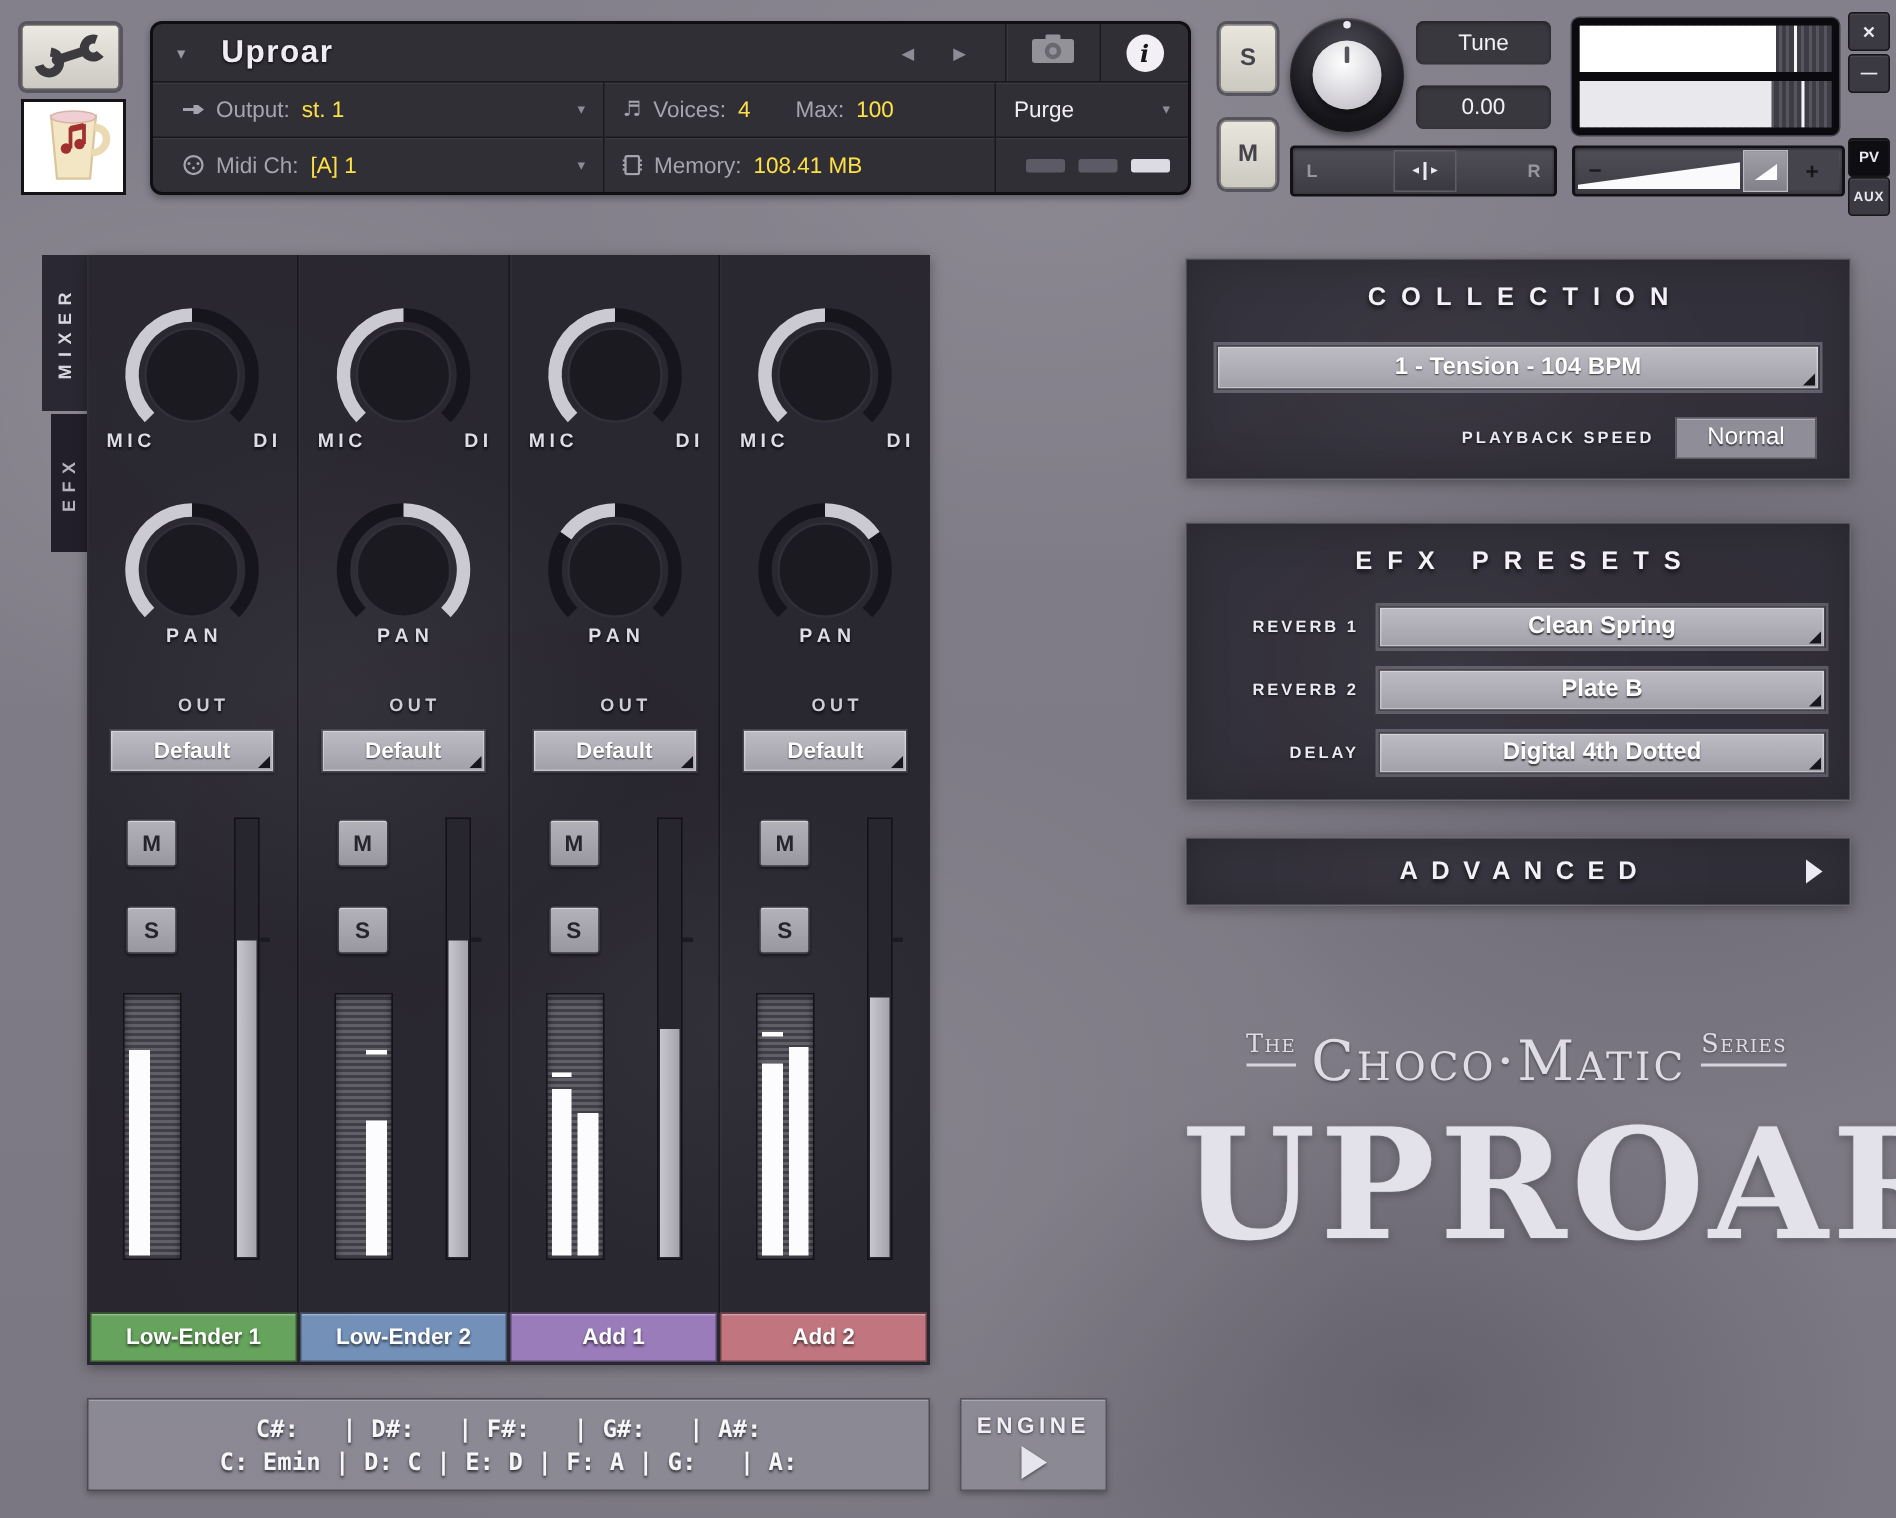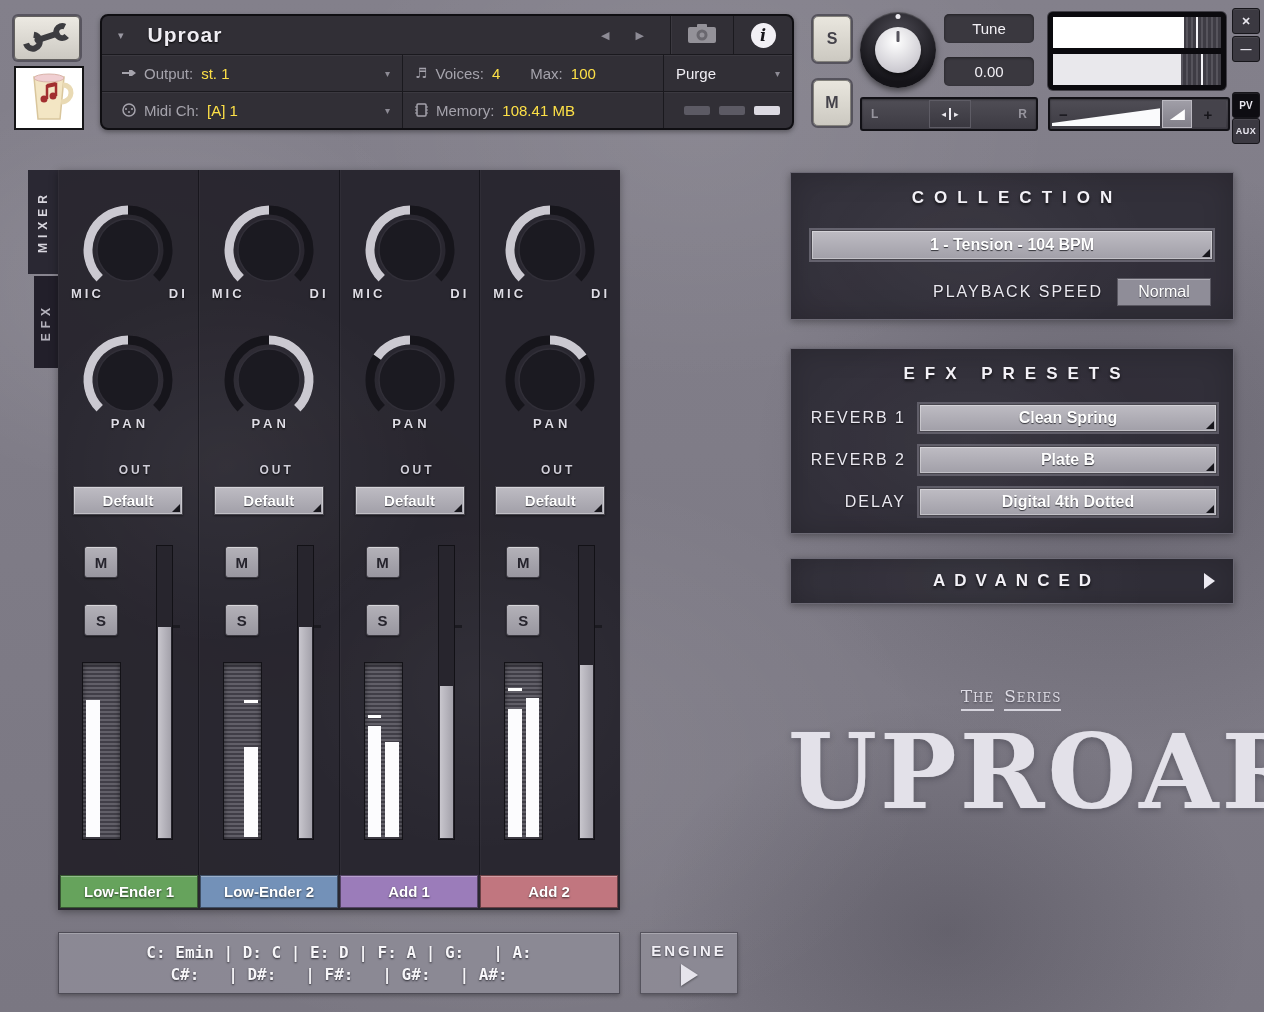--- a/index.html
+++ b/index.html
@@ -182,21 +182,21 @@
     border:1px solid rgba(178,176,188,.45);box-shadow:0 2px 8px rgba(0,0,0,.35), inset 0 0 30px rgba(0,0,0,.2);}
   #collection-panel{left:790px;top:172px;width:442px;height:146px;}
   #efx-panel{left:790px;top:348px;width:442px;height:184px;}
   #advanced-bar{left:790px;top:558px;width:442px;height:44px;display:flex;align-items:center;justify-content:center;}
   .panel-title{margin-top:15px;text-align:center;font-weight:bold;font-size:17px;letter-spacing:10px;
     padding-left:10px;color:#f3f1f7;text-shadow:0 2px 3px rgba(0,0,0,.7);}
   #collection-dd{position:absolute;left:20px;top:57px;width:402px;height:30px;font-size:16px;
     box-shadow:0 0 0 2px rgba(160,158,170,.45), inset 0 0 0 1px rgba(255,255,255,.35);}
   .playback-row{position:absolute;left:0;right:22px;top:104px;height:30px;display:flex;
     justify-content:flex-end;align-items:center;gap:14px;}
-  .small-caps-label{font-weight:normal;font-size:16px;letter-spacing:2px;color:#eae8f0;text-shadow:0 1px 2px rgba(0,0,0,.7);}
+  .small-caps-label{font-weight:bold;font-size:11px;letter-spacing:2px;color:#eae8f0;text-shadow:0 1px 2px rgba(0,0,0,.7);}
   #playback-btn{width:94px;height:28px;background:#8f8d98;border:1px solid #5a5862;color:#fff;
     font-size:16px;text-shadow:0 1px 1px rgba(45,45,52,.9);box-shadow:inset 0 1px 0 rgba(255,255,255,.25);}
   .efx-row{position:absolute;left:0;right:16px;height:28px;display:flex;align-items:center;
     justify-content:flex-end;gap:13px;}
   .efx-row .dd{width:298px;height:28px;font-size:16px;
     box-shadow:0 0 0 2px rgba(160,158,170,.4), inset 0 0 0 1px rgba(255,255,255,.35);}
   #efx-row-0{top:55px;} #efx-row-1{top:97px;} #efx-row-2{top:139px;}
   .adv-label{font-weight:bold;font-size:17px;letter-spacing:9px;padding-left:9px;color:#f3f1f7;
     text-shadow:0 2px 3px rgba(0,0,0,.7);}
   .adv-arrow{position:absolute;right:18px;width:0;height:0;border-left:11px solid #eceaf2;
@@ -520,22 +520,22 @@
 
   <div class="ch-tab" style="background: rgb(115, 145, 184);">Low-Ender 2</div>
 
   <div class="ch-tab" style="background: rgb(155, 124, 186);">Add 1</div>
 
   <div class="ch-tab" style="background: rgb(193, 118, 127);">Add 2</div>
 </div>
   </div>
 
   <div id="keymap">
+    <div class="km-line">C#:   | D#:   | F#:   | G#:   | A#:</div>
     <div class="km-line">C: Emin | D: C | E: D | F: A | G:   | A:</div>
-    <div class="km-line">C#:   | D#:   | F#:   | G#:   | A#:</div>
   </div>
   <button id="engine-btn">
     <span class="engine-label">ENGINE</span>
     <span class="engine-play"></span>
   </button>
 
   <div class="panel" id="collection-panel">
     <div class="panel-title">COLLECTION</div>
     <button class="dd" id="collection-dd">
       <span>1 - Tension - 104 BPM</span>
@@ -573,18 +573,19 @@
   </div>
 
   <div class="panel" id="advanced-bar">
     <span class="adv-label">ADVANCED</span>
     <span class="adv-arrow"></span>
   </div>
 
   <div id="logo">
     <div class="logo-line">
       <span class="logo-small">The</span>
+      <span class="logo-brand">Choco·Matic</span>
       <span class="logo-small">Series</span>
     </div>
     <div class="logo-title">UPROAR</div>
   </div>
 
 </div>
 
 </body></html>

